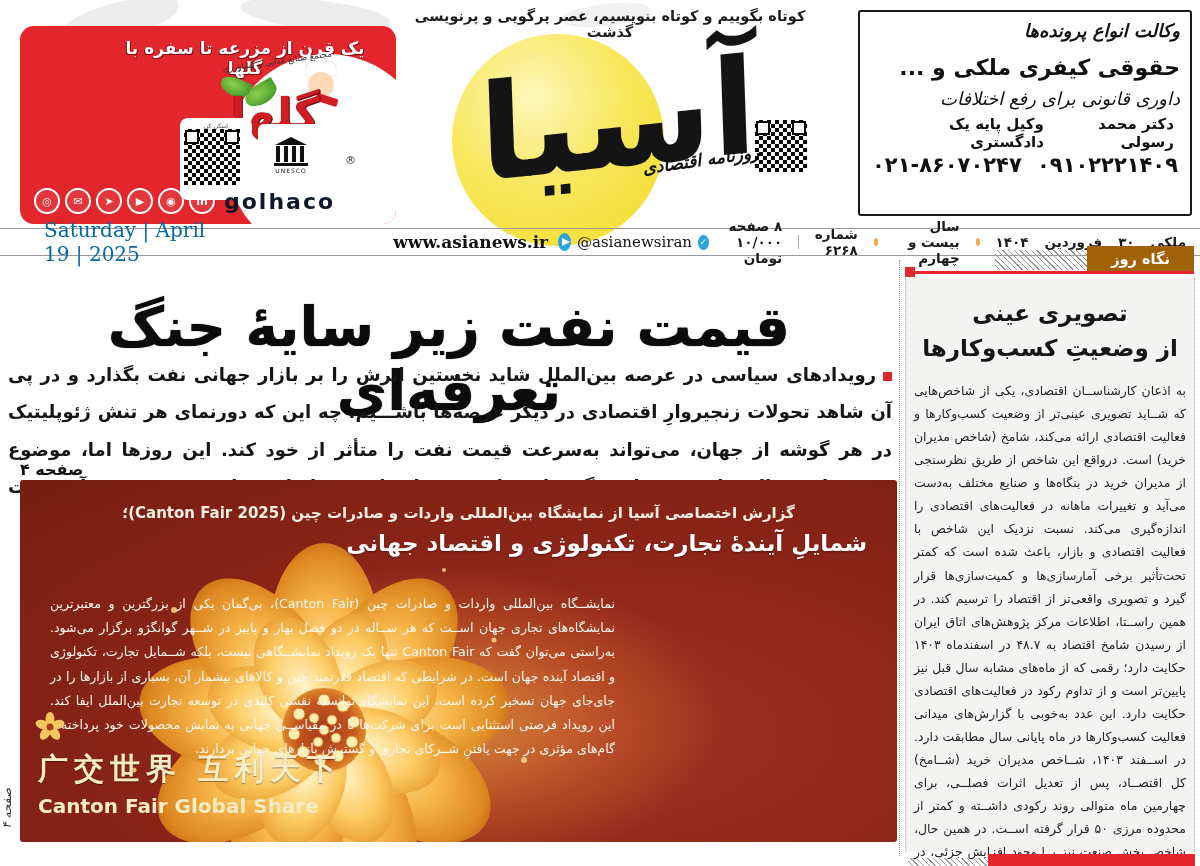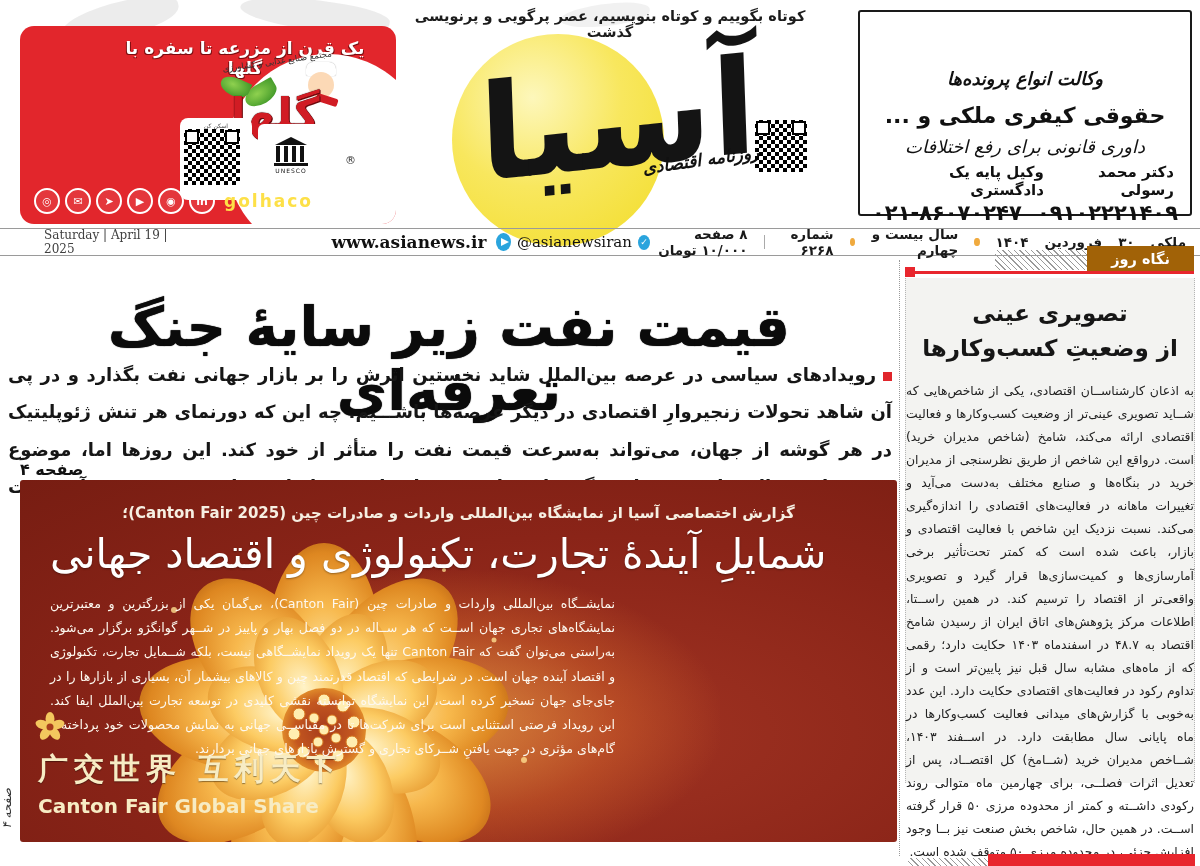--- a/index.html
+++ b/index.html
@@ -33,35 +33,35 @@
   .qr-c:before{left:1px;top:1px;} .qr-c:after{right:1px;top:1px;}
   #golha .unesco{position:absolute;left:238px;top:98px;width:66px;height:62px;background:#fff;border-radius:6px;
       display:flex;flex-direction:column;align-items:center;justify-content:center;gap:1px;}
   .temple-roof{width:0;height:0;border-left:16px solid transparent;border-right:16px solid transparent;border-bottom:8px solid #111;}
   .temple-cols{width:30px;height:16px;background:repeating-linear-gradient(90deg,#111 0 4px,#fff 4px 8px);}
   .temple-base{width:34px;height:3px;background:#111;}
   .unesco-t{font-size:6px;color:#111;letter-spacing:1px;}
   #golha .social{position:absolute;left:14px;bottom:10px;display:flex;align-items:center;gap:5px;direction:ltr;}
   .soc{width:22px;height:22px;border:2px solid #fff;border-radius:50%;color:#fff;font-size:11px;font-weight:bold;
        display:flex;align-items:center;justify-content:center;background:rgba(255,255,255,.08);}
-  #golha .handle{color:#fde047;font-weight:bold;font-size:17px;letter-spacing:2px;margin-left:4px;}
+  #golha .handle{color:#0f172a;font-weight:bold;font-size:22px;letter-spacing:2px;margin-left:4px;}
   
   #tagline{top:8px;left:400px;width:420px;text-align:center;font-size:14.5px;font-weight:600;direction:rtl;color:#1c1c1c;}
   #sun{left:452px;top:34px;width:212px;height:212px;border-radius:50%;
        background:radial-gradient(circle at 38% 30%,#fdf7bb 0%,#f8e75e 45%,#f2dc26 100%);}
   #asia-calli{left:428px;top:28px;width:380px;height:190px;text-align:center;font-size:132px;line-height:185px;
        font-weight:bold;color:#141414;transform:rotate(-6deg) skewX(-4deg);direction:rtl;}
   #paper-type{left:642px;top:150px;font-family:"DejaVu Serif",serif;font-style:italic;font-weight:bold;
        font-size:17px;transform:rotate(-8deg);direction:rtl;color:#111;}
   #mast-qr{left:755px;top:120px;width:52px;height:52px;}
   
   #legal{left:858px;top:10px;width:334px;height:206px;background:#fff;border:2px solid #1a1a1a;border-radius:3px;
         direction:rtl;padding:6px 10px;box-sizing:border-box;}
   #legal .toprow{display:flex;}
-  #legal .txtcol{flex:1;text-align:center;margin-top:48px;}
+  #legal .txtcol{flex:1;}
   #legal .l1{font-family:"DejaVu Serif",serif;font-style:italic;font-weight:bold;font-size:18px;margin-top:2px;}
   #legal .l2{font-weight:bold;font-size:22px;margin-top:14px;}
   #legal .l3{font-family:"DejaVu Serif",serif;font-style:italic;font-size:18px;margin-top:8px;}
   #legal .logocol{width:108px;text-align:center;position:relative;}
   #legal .org{font-size:8.5px;color:#222;}
   #legal .orgname{font-weight:bold;font-size:17px;}
   .crescent{position:relative;width:58px;height:58px;margin:2px auto 0;}
   .crescent .c1{position:absolute;width:58px;height:58px;background:#111;border-radius:50%;}
   .crescent .c2{position:absolute;left:14px;top:2px;width:50px;height:50px;background:#fff;border-radius:50%;}
   .scales{position:absolute;left:26px;top:14px;width:44px;height:34px;}
@@ -69,21 +69,21 @@
   .scales .post{position:absolute;left:20px;top:0;width:3px;height:30px;background:#111;}
   .scales .pan{position:absolute;top:8px;width:0;height:0;border-left:7px solid transparent;border-right:7px solid transparent;border-top:9px solid #111;}
   .regno{font-size:7.5px;color:#222;margin-top:2px;}
   #legal .names{display:flex;justify-content:space-between;font-weight:bold;font-size:15px;margin-top:6px;padding:0 6px;}
   #legal .phones{display:flex;justify-content:space-between;font-weight:bold;font-size:21px;margin-top:2px;padding:0 2px;direction:ltr;}
   #corner-word{left:1088px;top:10px;width:108px;text-align:center;color:#e8262d;font-weight:bold;
        font-size:25px;direction:rtl;letter-spacing:-1px;}
   
   #dateline{left:0;top:228px;width:1200px;height:28px;border-top:1px solid #9a9a9a;border-bottom:1px solid #9a9a9a;
        display:flex;align-items:center;box-sizing:border-box;padding:0 14px 0 44px;}
-  #dateline .en{font-family:"DejaVu Serif",serif;font-size:12px;color:#404040;}
+  #dateline .en{font-family:"DejaVu Serif",serif;font-size:20px;color:#0369a1;}
   #dateline .site{font-family:"DejaVu Serif",serif;font-weight:bold;font-size:17px;margin-left:160px;}
   .tg{width:18px;height:18px;border-radius:50%;background:#2aa4dd;display:flex;align-items:center;justify-content:center;margin:0 6px 0 10px;}
   .tg:before{content:"";width:0;height:0;border-left:8px solid #fff;border-top:4px solid transparent;border-bottom:4px solid transparent;margin-left:2px;}
   #dateline .handle{font-family:"DejaVu Serif",serif;font-size:15px;}
   .verified{width:15px;height:15px;border-radius:50%;background:#2aa4dd;color:#fff;font-size:9px;display:flex;
        align-items:center;justify-content:center;margin-left:6px;}
   #dateline .fa{margin-left:auto;display:flex;align-items:center;gap:16px;direction:rtl;font-size:13.5px;font-weight:600;color:#1a1a1a;}
   .odot{width:8px;height:8px;border-radius:50%;background:#f0aa3e;}
   .vsep{width:1px;height:14px;background:#aaa;}
   
@@ -93,39 +93,39 @@
        font-size:18px;font-weight:bold;line-height:2.08;color:#161616;}
   #lead .bullet{display:inline-block;width:9px;height:9px;background:#e0262c;margin-left:7px;}
   #lead-page{left:20px;top:460px;font-weight:bold;font-size:16px;direction:rtl;}
   
   #canton{left:20px;top:480px;width:877px;height:362px;border-radius:3px;overflow:hidden;direction:rtl;
       background:radial-gradient(ellipse at 65% 70%,#a03322 0%,#8a2418 55%,#771d12 100%);}
   #canton .glow{position:absolute;left:140px;top:90px;width:560px;height:300px;pointer-events:none;
       background:radial-gradient(ellipse at center,rgba(255,190,80,.65) 0%,rgba(250,140,50,.28) 45%,rgba(250,120,40,0) 72%);}
   #canton .kicker{position:absolute;top:24px;right:30px;left:30px;text-align:center;color:#f6efe2;
       font-size:15px;font-weight:600;}
-  #canton .title{position:absolute;top:50px;right:30px;left:30px;text-align:left;color:#ffffff;
-      font-size:41px;font-weight:normal;text-shadow:0 1px 2px rgba(0,0,0,.35);}
+  #canton .title{position:absolute;top:50px;right:30px;left:30px;text-align:right;color:#ffffff;
+      font-size:23px;font-weight:bold;text-shadow:0 1px 2px rgba(0,0,0,.35);}
   #canton .body{position:absolute;top:112px;right:282px;width:565px;color:#fdf8ef;font-size:12.6px;
       line-height:1.92;text-align:justify;}
   #canton .cjk{position:absolute;left:18px;bottom:52px;color:#f7ecc4;font-size:30px;font-weight:bold;
       letter-spacing:6px;direction:ltr;text-shadow:0 1px 1px rgba(0,0,0,.4);}
   #canton .cfgs{position:absolute;left:18px;bottom:24px;color:#f7ecc4;font-size:20px;font-weight:bold;direction:ltr;}
   #canton .mini-flower{position:absolute;right:832px;top:232px;}
   #flower{position:absolute;left:-6px;bottom:-58px;}
   
   #col-sep{left:899px;top:260px;width:0;height:596px;border-left:1px dotted #9a9a9a;}
   .hatch{background:repeating-linear-gradient(45deg,transparent 0 3px,#9a9a9a 3px 4px);}
   #dv-hatch{left:995px;top:250px;width:92px;height:20px;}
   #dv-tab{left:1087px;top:246px;width:107px;height:25px;background:#a16207;color:#fff;display:flex;
       align-items:center;justify-content:center;font-size:14.5px;font-weight:bold;direction:rtl;}
   #dv-rule{left:905px;top:271px;width:289px;height:3px;background:#e8262d;}
   #dv-rule .sq{position:absolute;left:0;top:-4px;width:10px;height:10px;background:#e8262d;}
-  #dv-panel{left:905px;top:278px;width:290px;height:505px;background:#f3f3f1;border-left:1px dotted #b5b5b5;
-      border-right:1px dotted #b5b5b5;box-sizing:border-box;padding:18px 0 10px;direction:rtl;}
+  #dv-panel{left:905px;top:278px;width:290px;height:574px;background:#f3f3f1;border-left:1px dotted #b5b5b5;
+      border-right:1px dotted #b5b5b5;box-sizing:border-box;padding:18px 8px 10px;direction:rtl;}
   #dv-panel .t{ text-align:center;font-weight:bold;font-size:23px;line-height:1.5;color:#161616;}
   #dv-panel .b{margin-top:14px;font-size:12.4px;line-height:1.86;text-align:justify;color:#232323;}
   #bottom-hatch{left:908px;top:858px;width:80px;height:8px;}
   #bottom-tab{left:988px;top:854px;width:207px;height:12px;background:#e8262d;}
   
   #margin-note{left:0px;top:788px;writing-mode:vertical-rl;transform:rotate(180deg);
       font-size:12px;font-style:italic;color:#333;direction:rtl;}
 </style>
 </head>
 <body>

